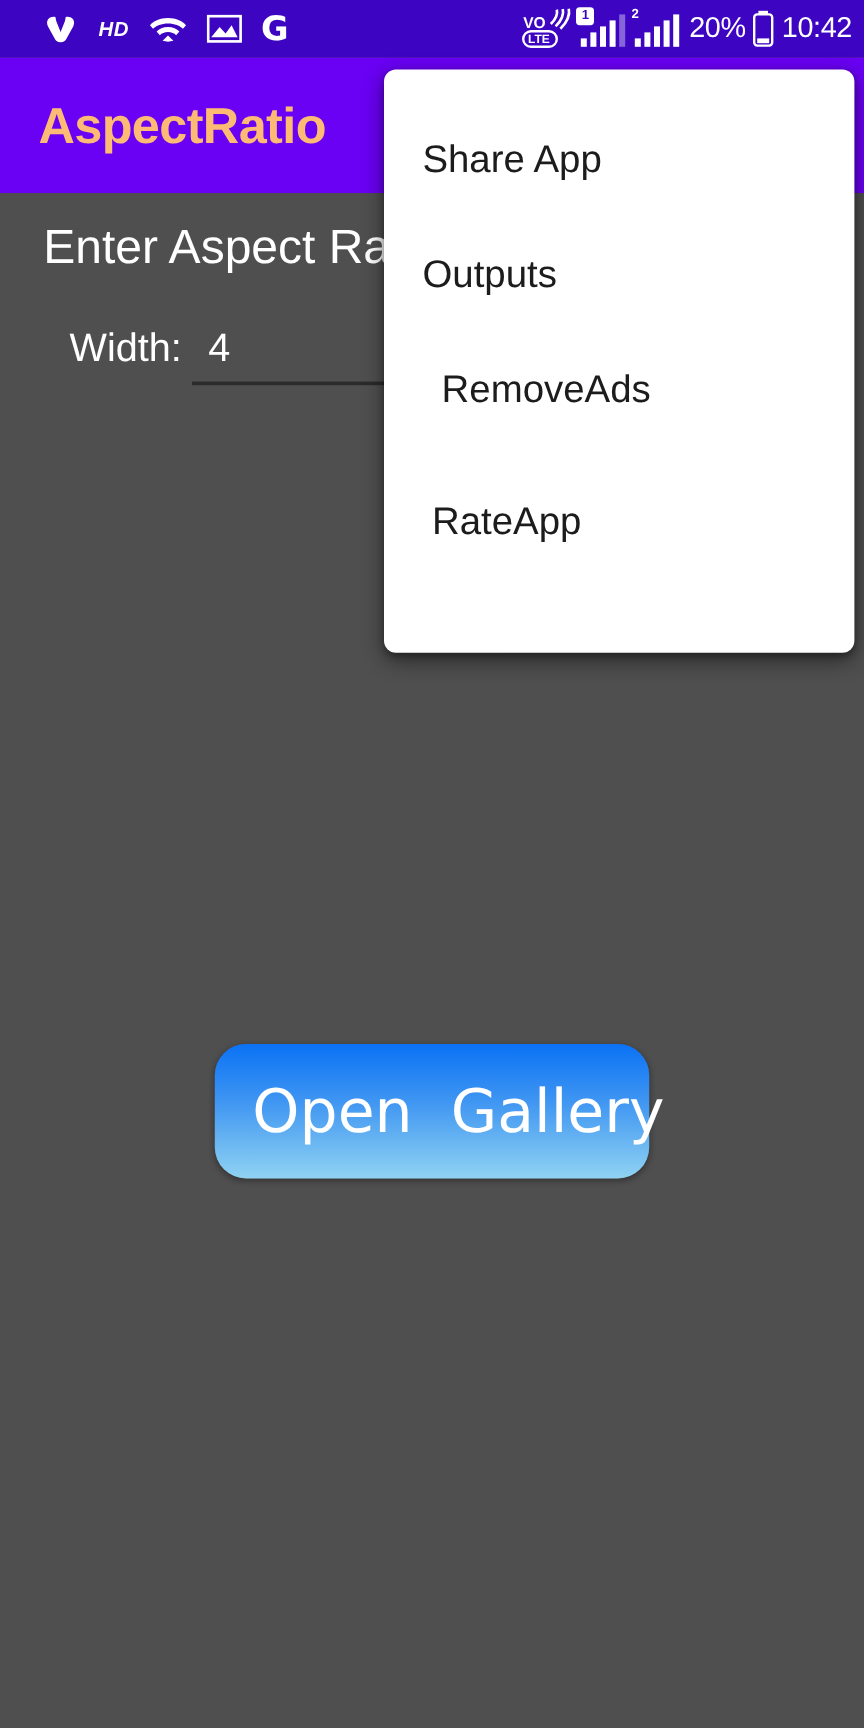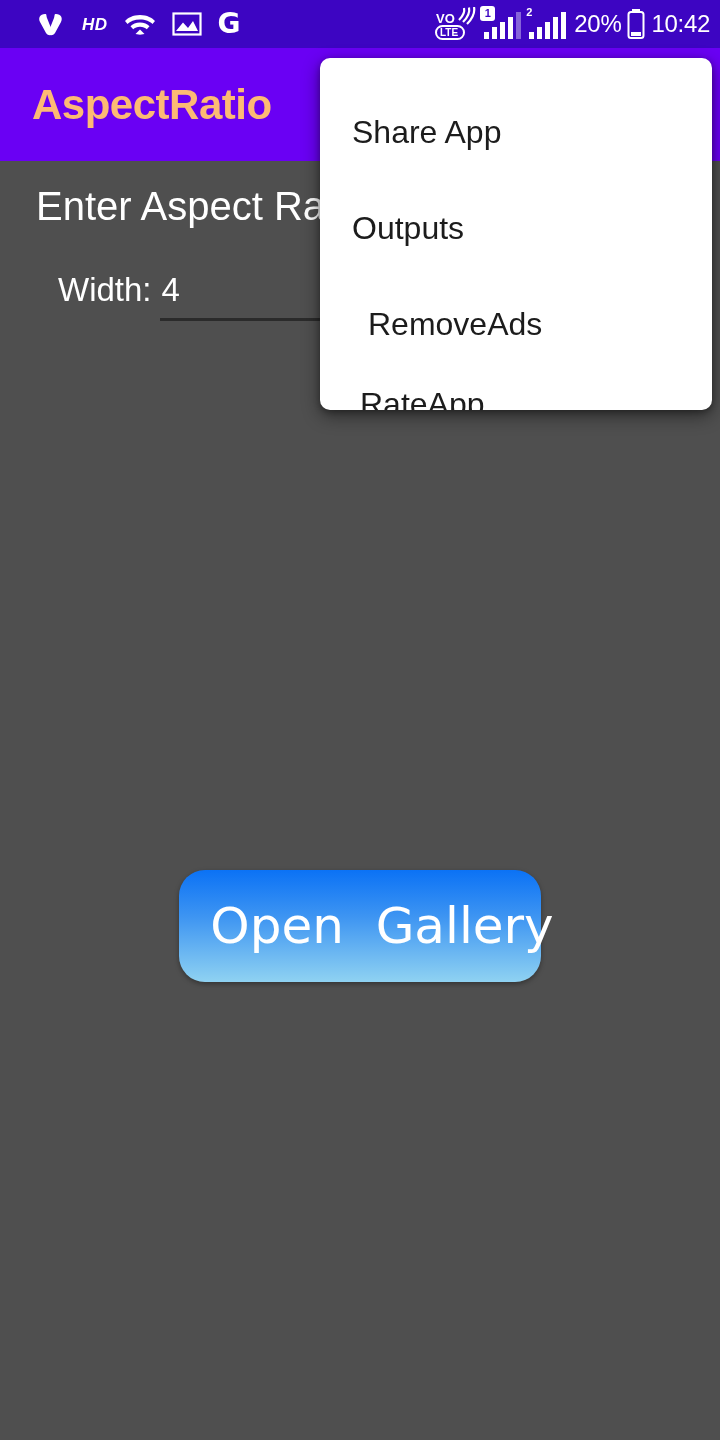--- a/index.html
+++ b/index.html
@@ -99,20 +99,21 @@
     color:#ffffff;
     font-size:40px;
     line-height:1.1;
     white-space:nowrap;
   }
   .field-row {
     position:absolute;
     top:112px; left:58px;
     display:flex; align-items:baseline;
     white-space:nowrap;
+    gap:12px;
   }
   .field-label {
     color:#ffffff;
     font-size:33px;
     line-height:1;
   }
   .field-value {
     color:#ffffff;
     font-size:33px;
     line-height:1;
@@ -142,41 +143,41 @@
     white-space:pre;
     box-shadow:0 2px 5px rgba(0,0,0,0.35);
     line-height:1;
     padding-left:44px;
   }
 
   
   .popup-menu {
     position:absolute;
     top:58px; left:320px;
-    width:392px; height:352px;
+    width:392px; height:486px;
     background:#ffffff;
     border-radius:10px;
     box-shadow:0 6px 18px rgba(0,0,0,0.45), 0 2px 6px rgba(0,0,0,0.3);
     overflow:hidden;
     z-index:20;
   }
   .popup-item {
     position:absolute;
     left:0; width:392px; height:96px;
     display:flex; align-items:center;
     padding-left:32px;
     color:#1c1c1c;
     font-size:32px;
     cursor:pointer;
     line-height:1;
   }
   .pi0 { top:26px; }
   .pi1 { top:122px; }
   .pi2 { top:218px;padding-left:48px; }
-  .pi3 { top:298px;padding-left:40px; }
+  .pi3 { top:328px;padding-left:40px; }
 </style>
 </head>
 <body>
 
 <div id="phone">
 
   <div class="status-bar">
 
     <div class="status-left">
 

